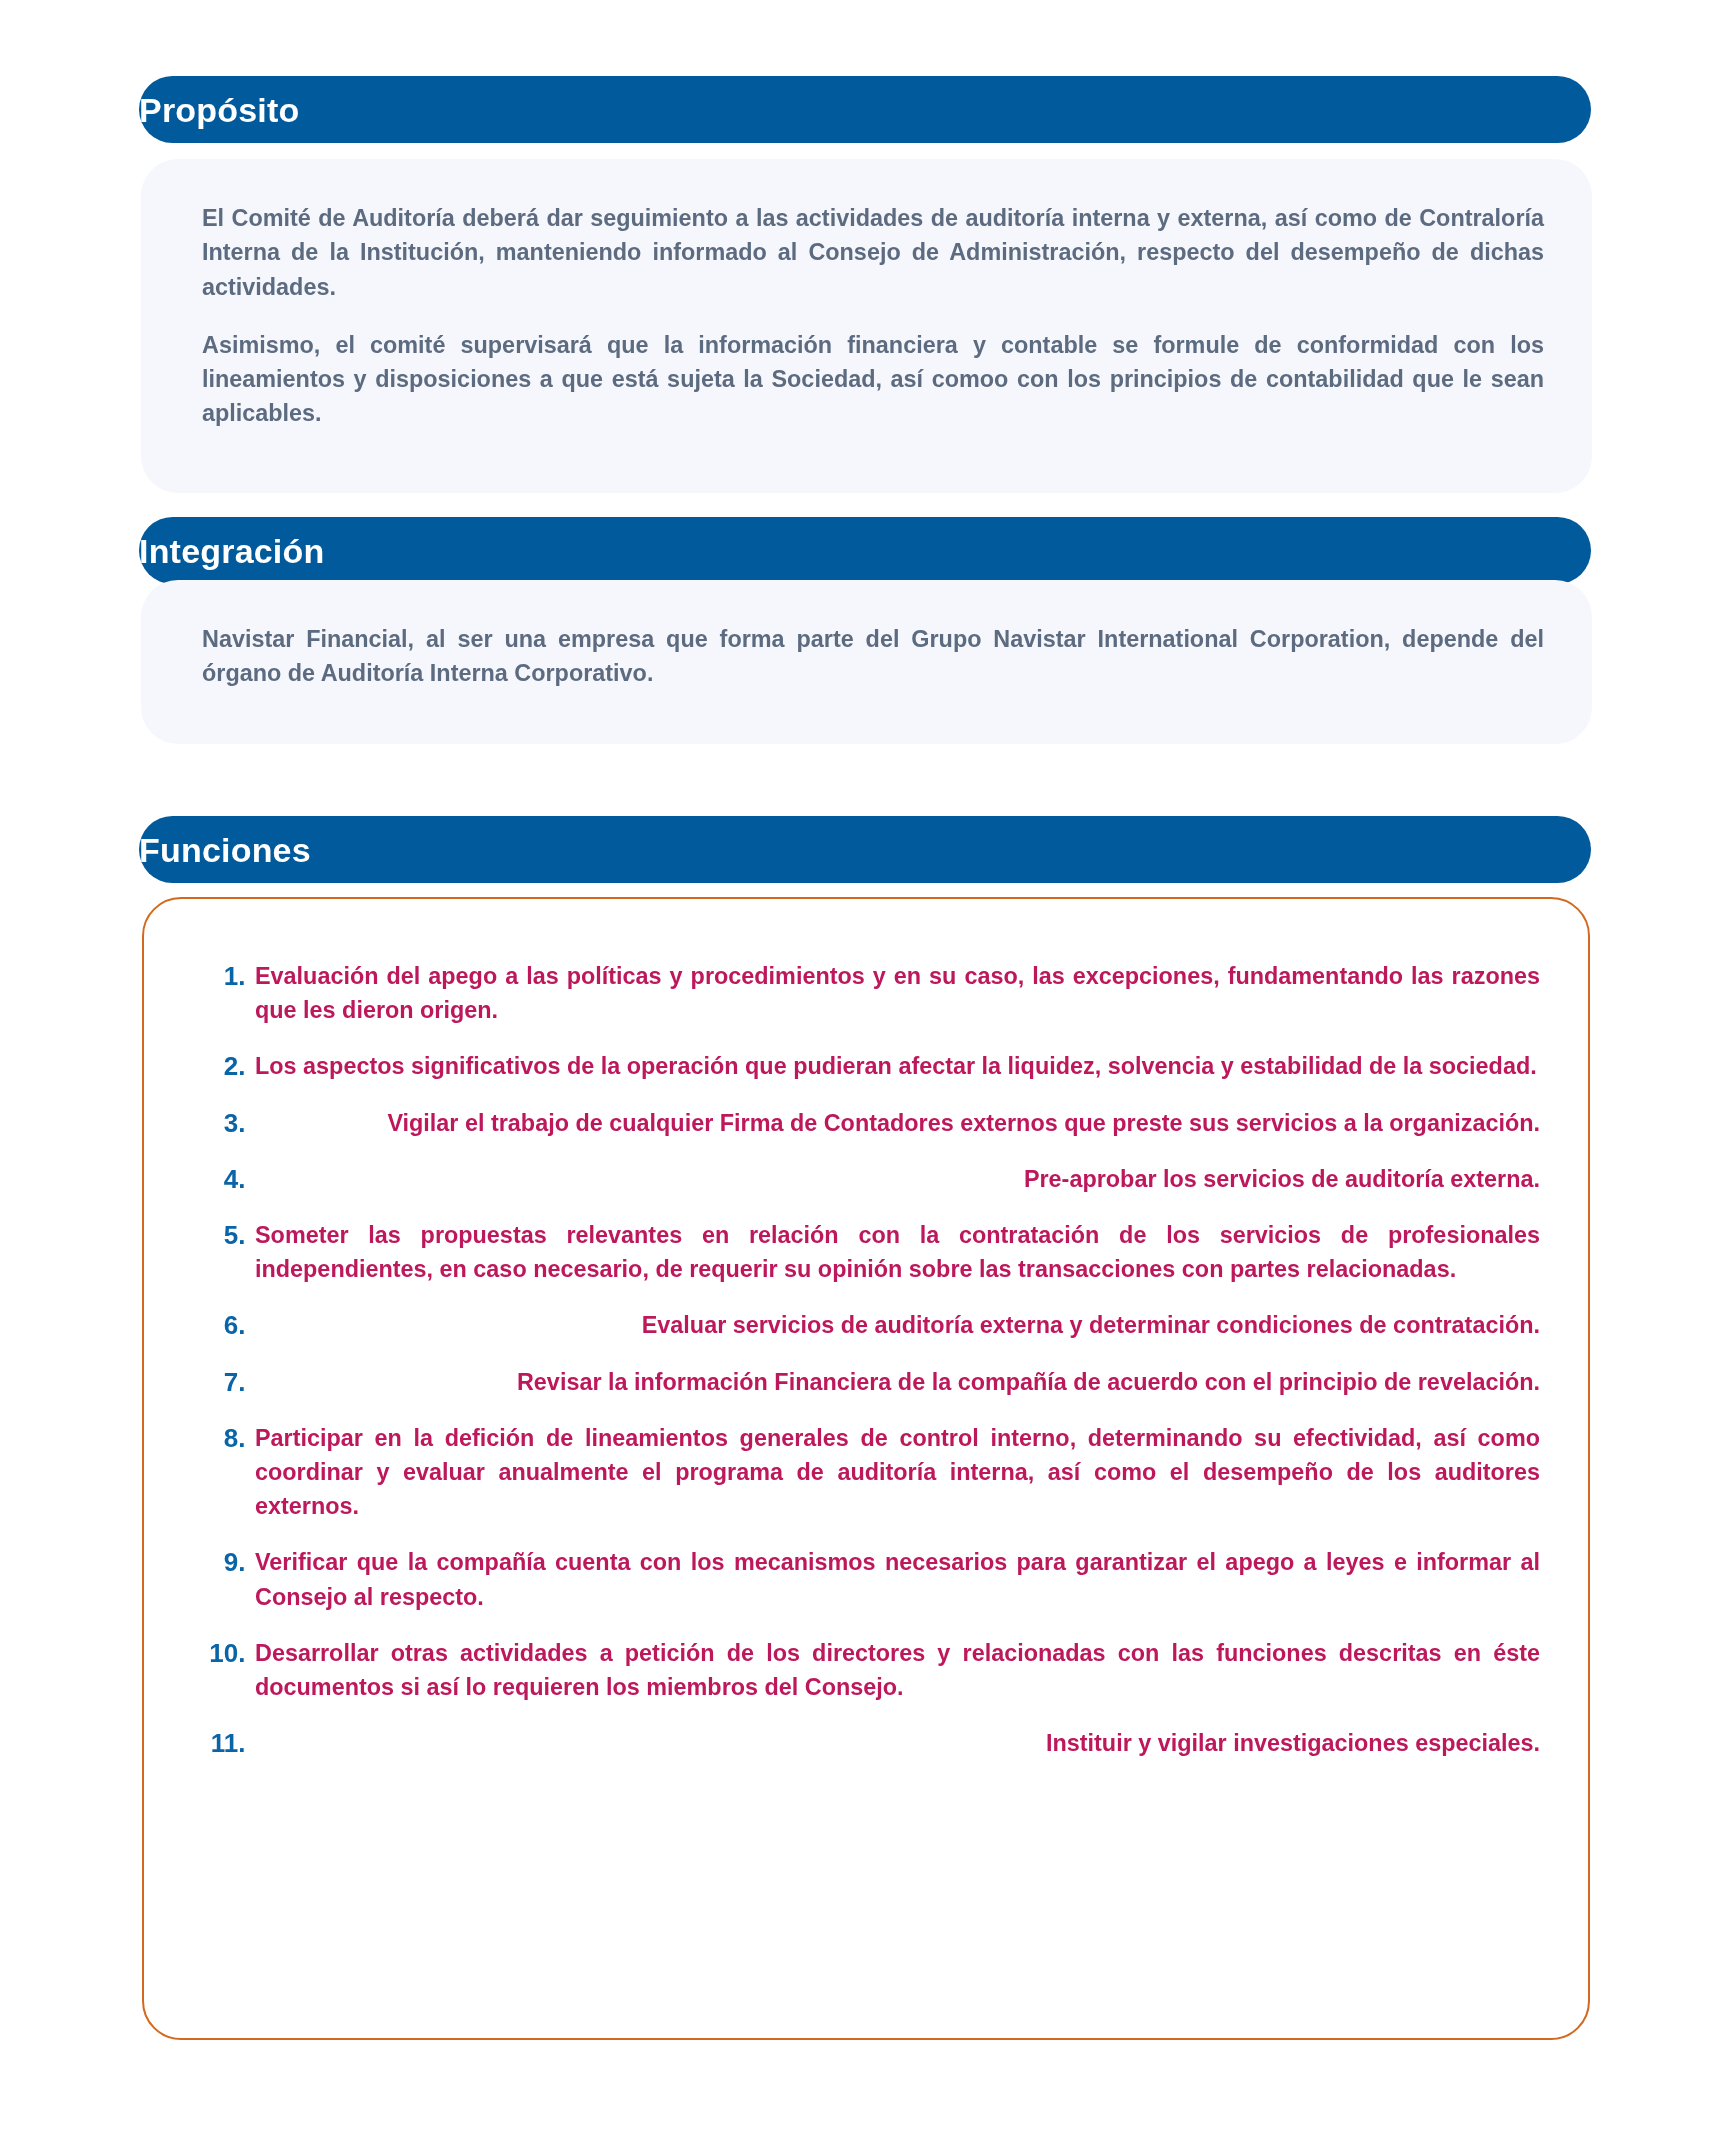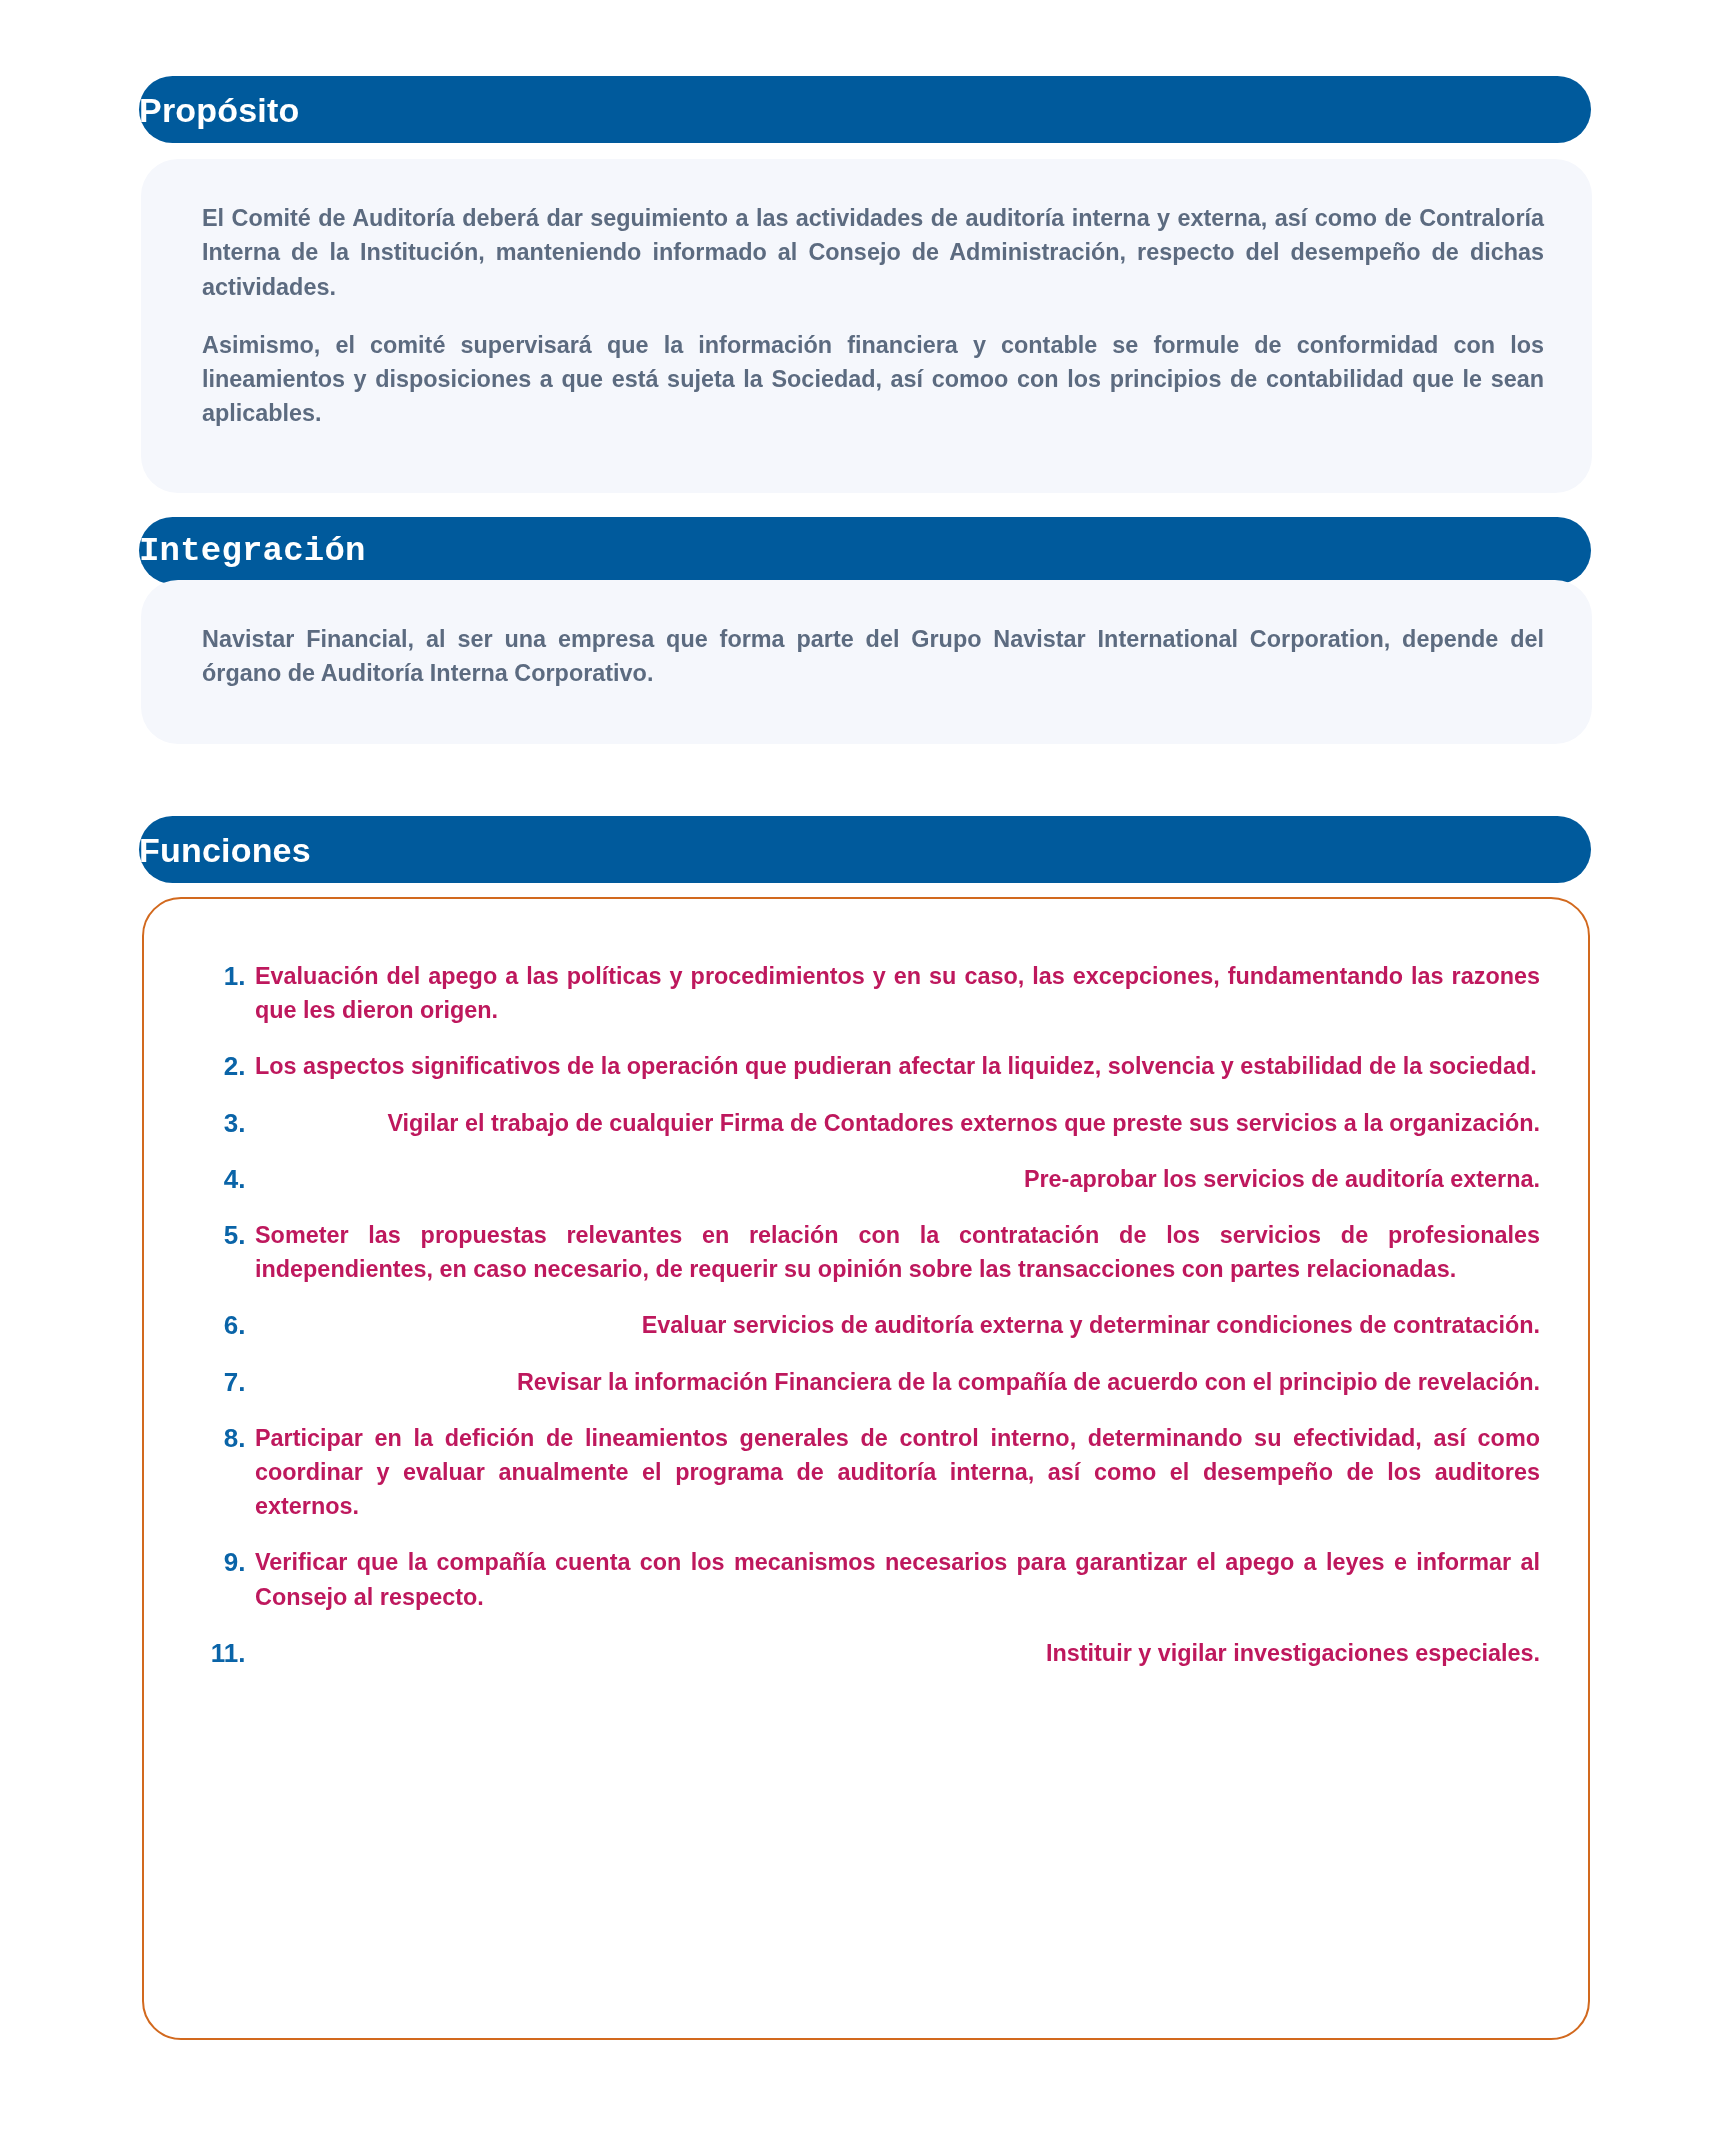--- a/index.html
+++ b/index.html
@@ -121,21 +121,21 @@
     text-justify: inter-word;
   }
   .num-body.nojustify {
     text-align: right;
   }
 
   
   #pill-proposito   { top: 76px; }
   #panel-proposito  { top: 159px; height: 334px; }
 
-  #pill-integracion  { top: 517px; font-family: Liberation Mono, monospace; }
+  #pill-integracion  { top: 517px; }
   #panel-integracion { top: 580px; height: 164px; }
 
   #pill-funciones    { top: 816px; }
   #panel-funciones   { top: 897px; height: 1143px; }
 </style>
 </head>
 <body>
 
 <div class="page">
 
@@ -208,20 +208,24 @@
         <li class="num-item">
           <span class="num-marker">8.</span>
           <span class="num-body">Participar en la defición de lineamientos generales de control interno, determinando su efectividad, así como coordinar y evaluar anualmente el programa de auditoría interna, así como el desempeño de los auditores externos.</span>
         </li>
 
         <li class="num-item">
           <span class="num-marker">9.</span>
           <span class="num-body">Verificar que la compañía cuenta con los mecanismos necesarios para garantizar el apego a leyes e informar al Consejo al respecto.</span>
         </li>
 
+        <li class="num-item">
+          <span class="num-marker">10.</span>
+          <span class="num-body">Desarrollar otras actividades a petición de los directores y relacionadas con las funciones descritas en éste documentos si así lo requieren los miembros del Consejo.</span>
+        </li>
 
         <li class="num-item">
           <span class="num-marker">11.</span>
           <span class="num-body nojustify">Instituir y vigilar investigaciones especiales.</span>
         </li>
 
       </ol>
     </div>
   </div>
 

